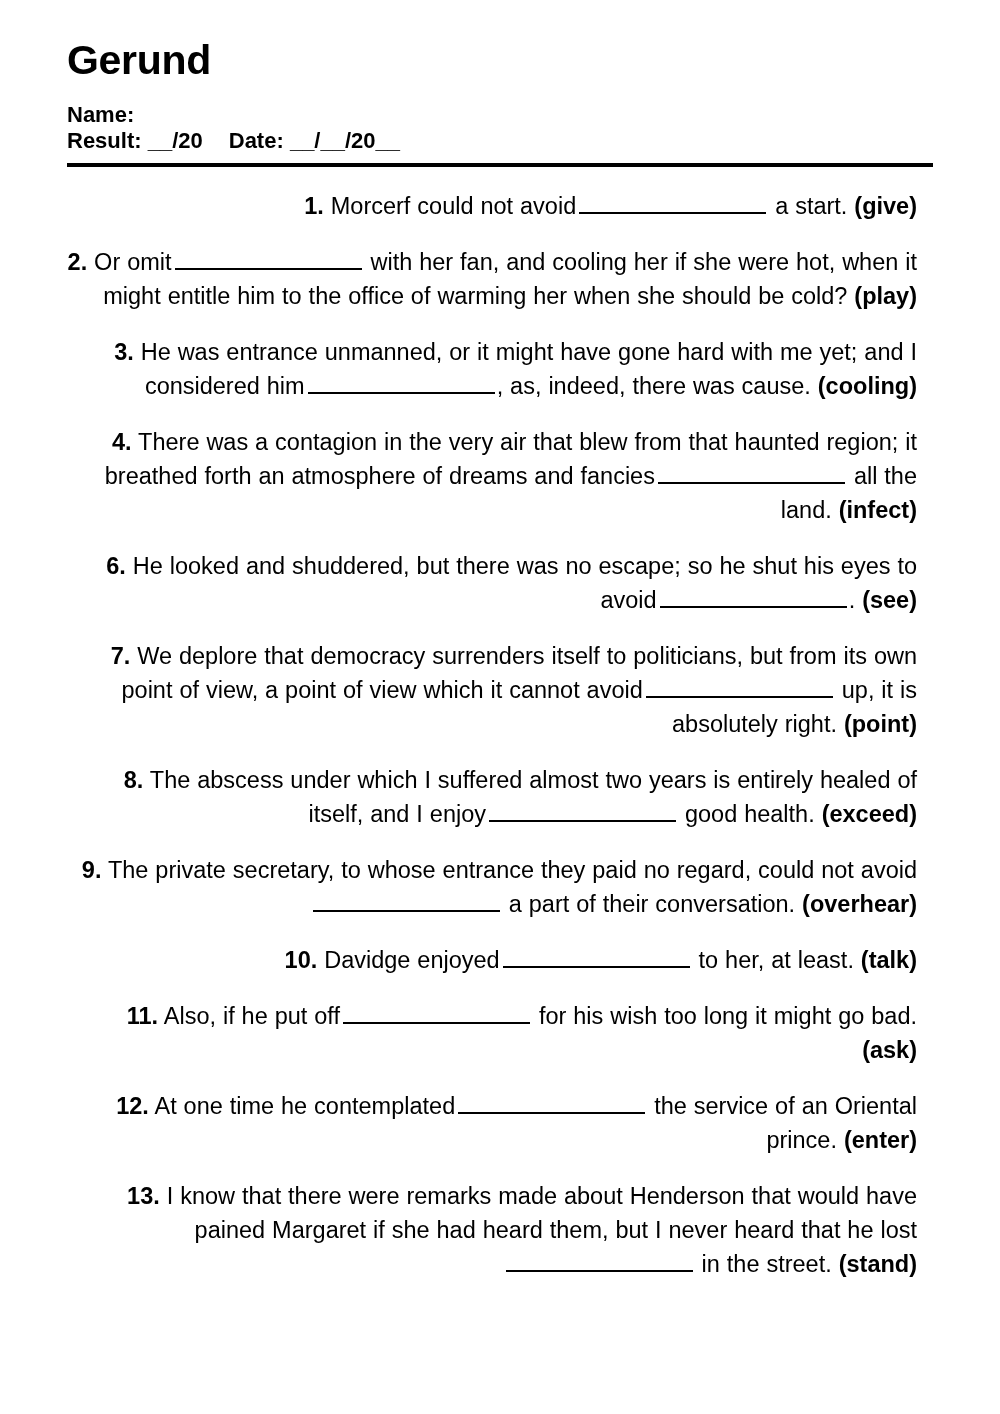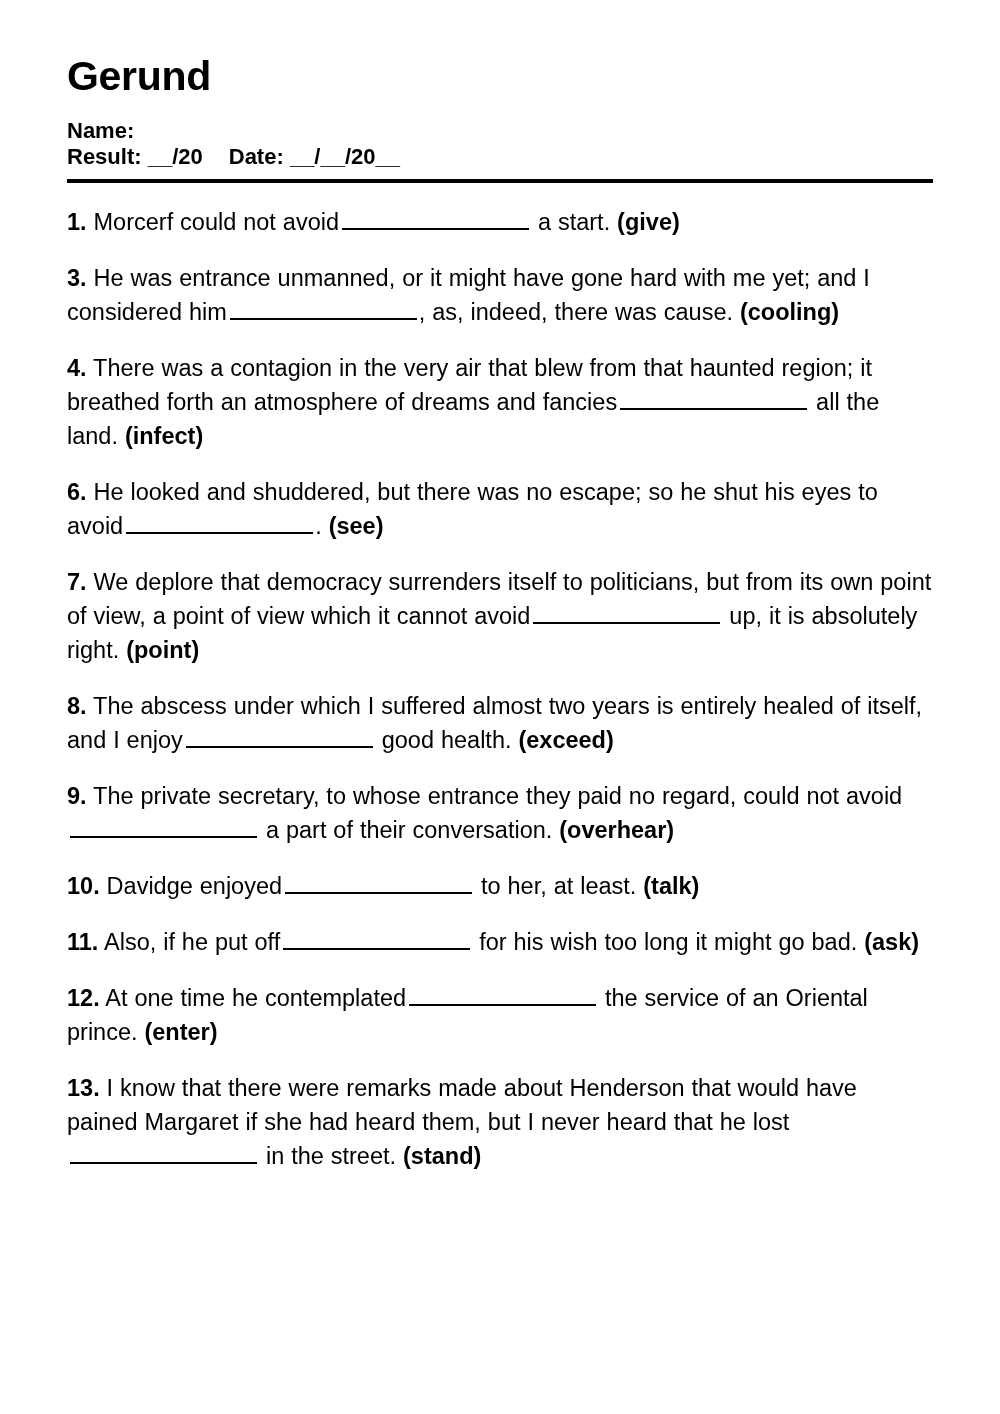--- a/index.html
+++ b/index.html
@@ -11,21 +11,21 @@
     width: 1000px;
     height: 1414px;
     font-family: "Liberation Sans", sans-serif;
     color: #000000;
     overflow: hidden;
   }
   .page {
     width: 1000px;
     height: 994px;
     box-sizing: border-box;
-    padding: 16px 67px;
+    padding: 0 67px;
     position: relative;
   }
   .title {
     font-size: 41px;
     font-weight: bold;
     letter-spacing: -0.3px;
     line-height: 1;
     padding-top: 40px;
     margin: 0;
   }
@@ -61,22 +61,22 @@
     border-top: 4px solid #000;
     margin: 9px 0 0 0;
     width: 100%;
   }
   .questions {
     margin-top: 22px;
   }
   .q {
     font-size: 23.5px;
     line-height: 34px;
-    margin: 0 0 22px 0;
-    text-align: left;
+    margin: 0 16px 22px 0;
+    text-align: right;
     word-spacing: 0.4px;
   }
   .q-num {
     font-weight: bold;
   }
   .blank {
     display: inline-block;
     width: 187px;
     border-bottom: 2.5px solid #000;
     height: 20px;
@@ -108,20 +108,21 @@
         <span class="meta-label">Date:</span>
         <span class="meta-value">__/__/20__</span>
       </span>
     </div>
   </div>
 
   <hr class="rule">
 
   <div class="questions" id="questions-container">
       <p class="q"><span class="q-num">1.</span><span> Morcerf could not avoid</span><span class="blank"></span><span> a start.</span><span class="cue"> (give)</span></p>
+      <p class="q"><span class="q-num">2.</span><span> Or omit</span><span class="blank"></span><span> with her fan, and cooling her if she were hot, when it might entitle him to the office of warming her when she should be cold?</span><span class="cue"> (play)</span></p>
       <p class="q"><span class="q-num">3.</span><span> He was entrance unmanned, or it might have gone hard with me yet; and I considered him</span><span class="blank"></span><span>, as, indeed, there was cause.</span><span class="cue"> (cooling)</span></p>
       <p class="q"><span class="q-num">4.</span><span> There was a contagion in the very air that blew from that haunted region; it breathed forth an atmosphere of dreams and fancies</span><span class="blank"></span><span> all the land.</span><span class="cue"> (infect)</span></p>
       <p class="q"><span class="q-num">6.</span><span> He looked and shuddered, but there was no escape; so he shut his eyes to avoid</span><span class="blank"></span><span>.</span><span class="cue"> (see)</span></p>
       <p class="q"><span class="q-num">7.</span><span> We deplore that democracy surrenders itself to politicians, but from its own point of view, a point of view which it cannot avoid</span><span class="blank"></span><span> up, it is absolutely right.</span><span class="cue"> (point)</span></p>
       <p class="q"><span class="q-num">8.</span><span> The abscess under which I suffered almost two years is entirely healed of itself, and I enjoy</span><span class="blank"></span><span> good health.</span><span class="cue"> (exceed)</span></p>
       <p class="q"><span class="q-num">9.</span><span> The private secretary, to whose entrance they paid no regard, could not avoid</span><span class="blank"></span><span> a part of their conversation.</span><span class="cue"> (overhear)</span></p>
       <p class="q"><span class="q-num">10.</span><span> Davidge enjoyed</span><span class="blank"></span><span> to her, at least.</span><span class="cue"> (talk)</span></p>
       <p class="q"><span class="q-num">11.</span><span> Also, if he put off</span><span class="blank"></span><span> for his wish too long it might go bad.</span><span class="cue"> (ask)</span></p>
       <p class="q"><span class="q-num">12.</span><span> At one time he contemplated</span><span class="blank"></span><span> the service of an Oriental prince.</span><span class="cue"> (enter)</span></p>
       <p class="q"><span class="q-num">13.</span><span> I know that there were remarks made about Henderson that would have pained Margaret if she had heard them, but I never heard that he lost</span><span class="blank"></span><span> in the street.</span><span class="cue"> (stand)</span></p>

